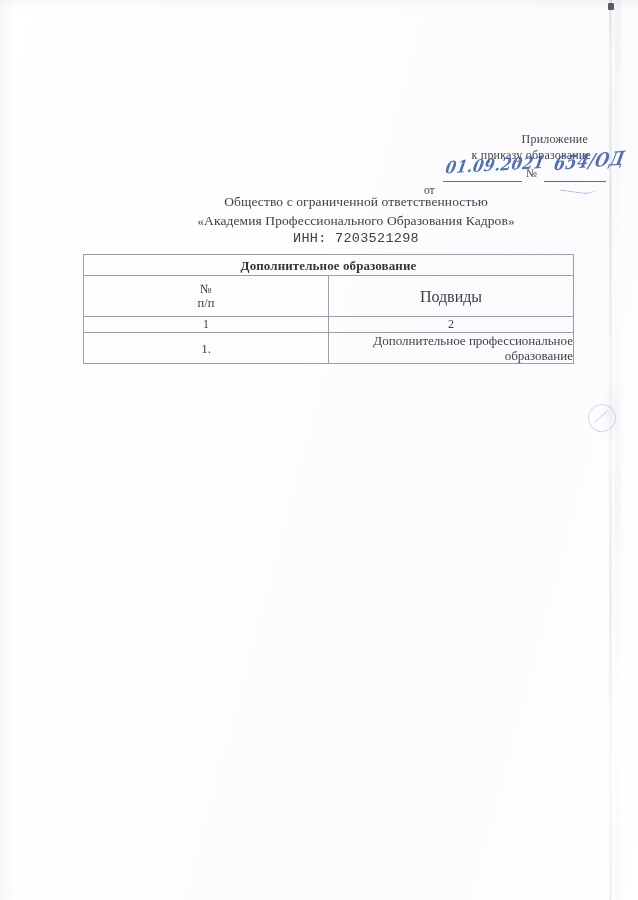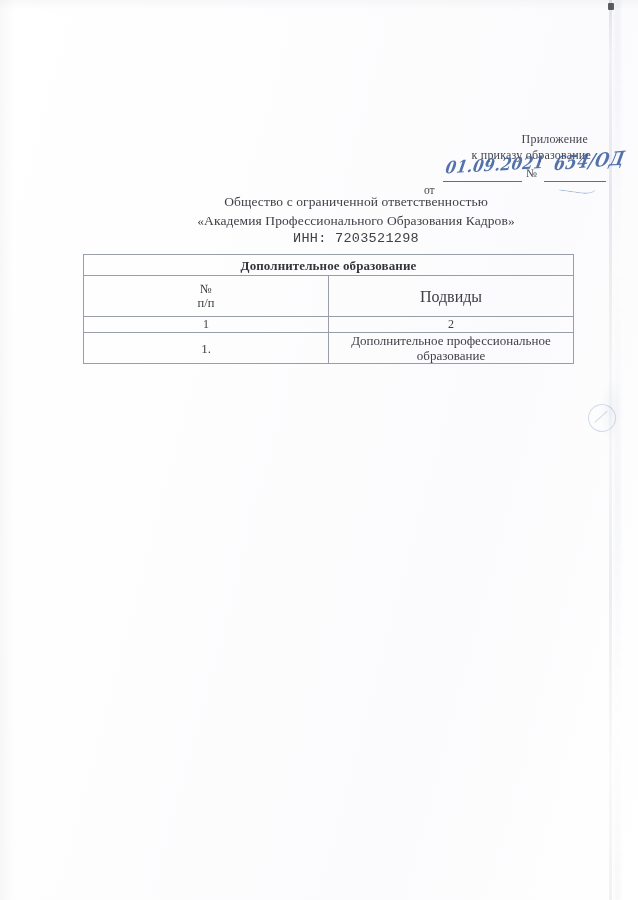--- a/index.html
+++ b/index.html
@@ -124,21 +124,21 @@
     border-collapse:collapse;table-layout:fixed;
   }
   .doc-table td{
     border:1px solid #9a9ea6;
     padding:0;color:#3f4147;
     font-size:12.5px;line-height:15px;
     vertical-align:middle;
   }
   .col-num{width:39px;}
   .cell-c{text-align:center;}
-  .cell-l{text-align:center;padding-left:8px;}
+  .cell-l{text-align:right;padding-left:8px;}
 
   .r-head td{
     height:20px;font-weight:700;font-size:13px;letter-spacing:.1px;
     text-align:center;color:#34363c;
   }
   .r-cols td{height:40px;}
   .r-cols .numhdr{font-size:12.5px;line-height:14.5px;}
   .r-cols .subhdr{font-size:16px;}
   .r-count td{height:15px;font-size:12px;}
   .r-data td{height:16px;font-size:13px;}

